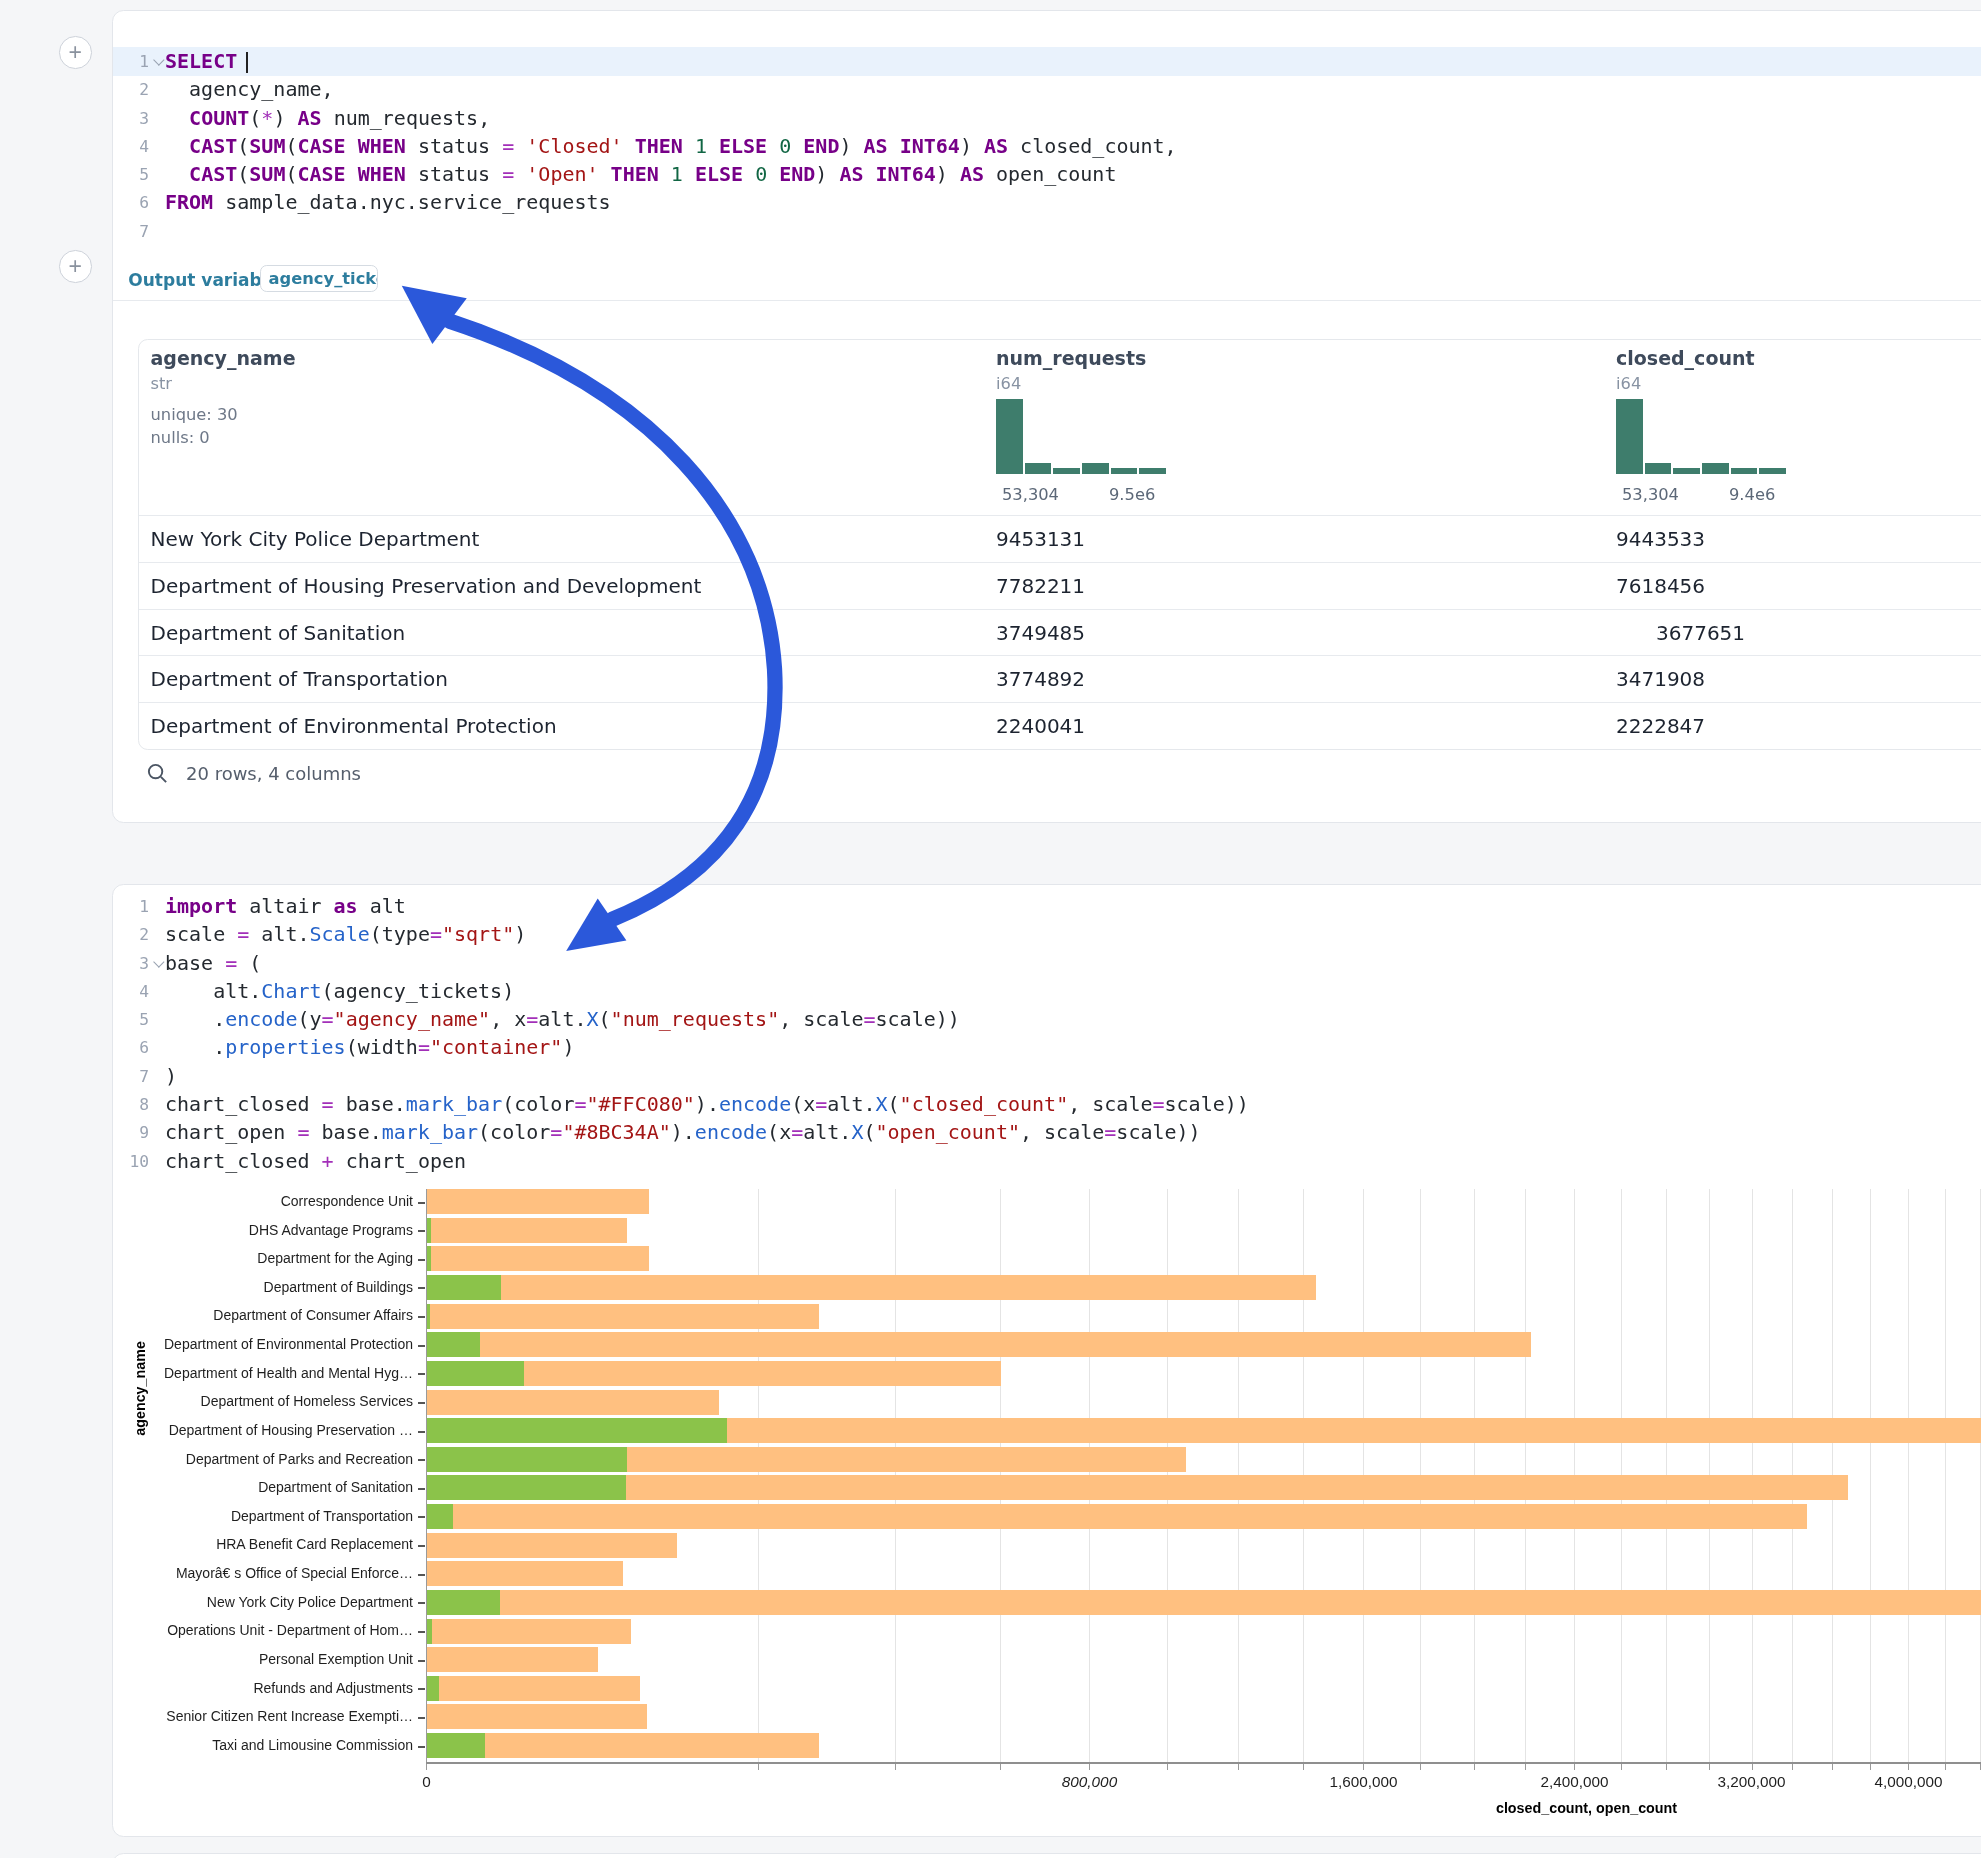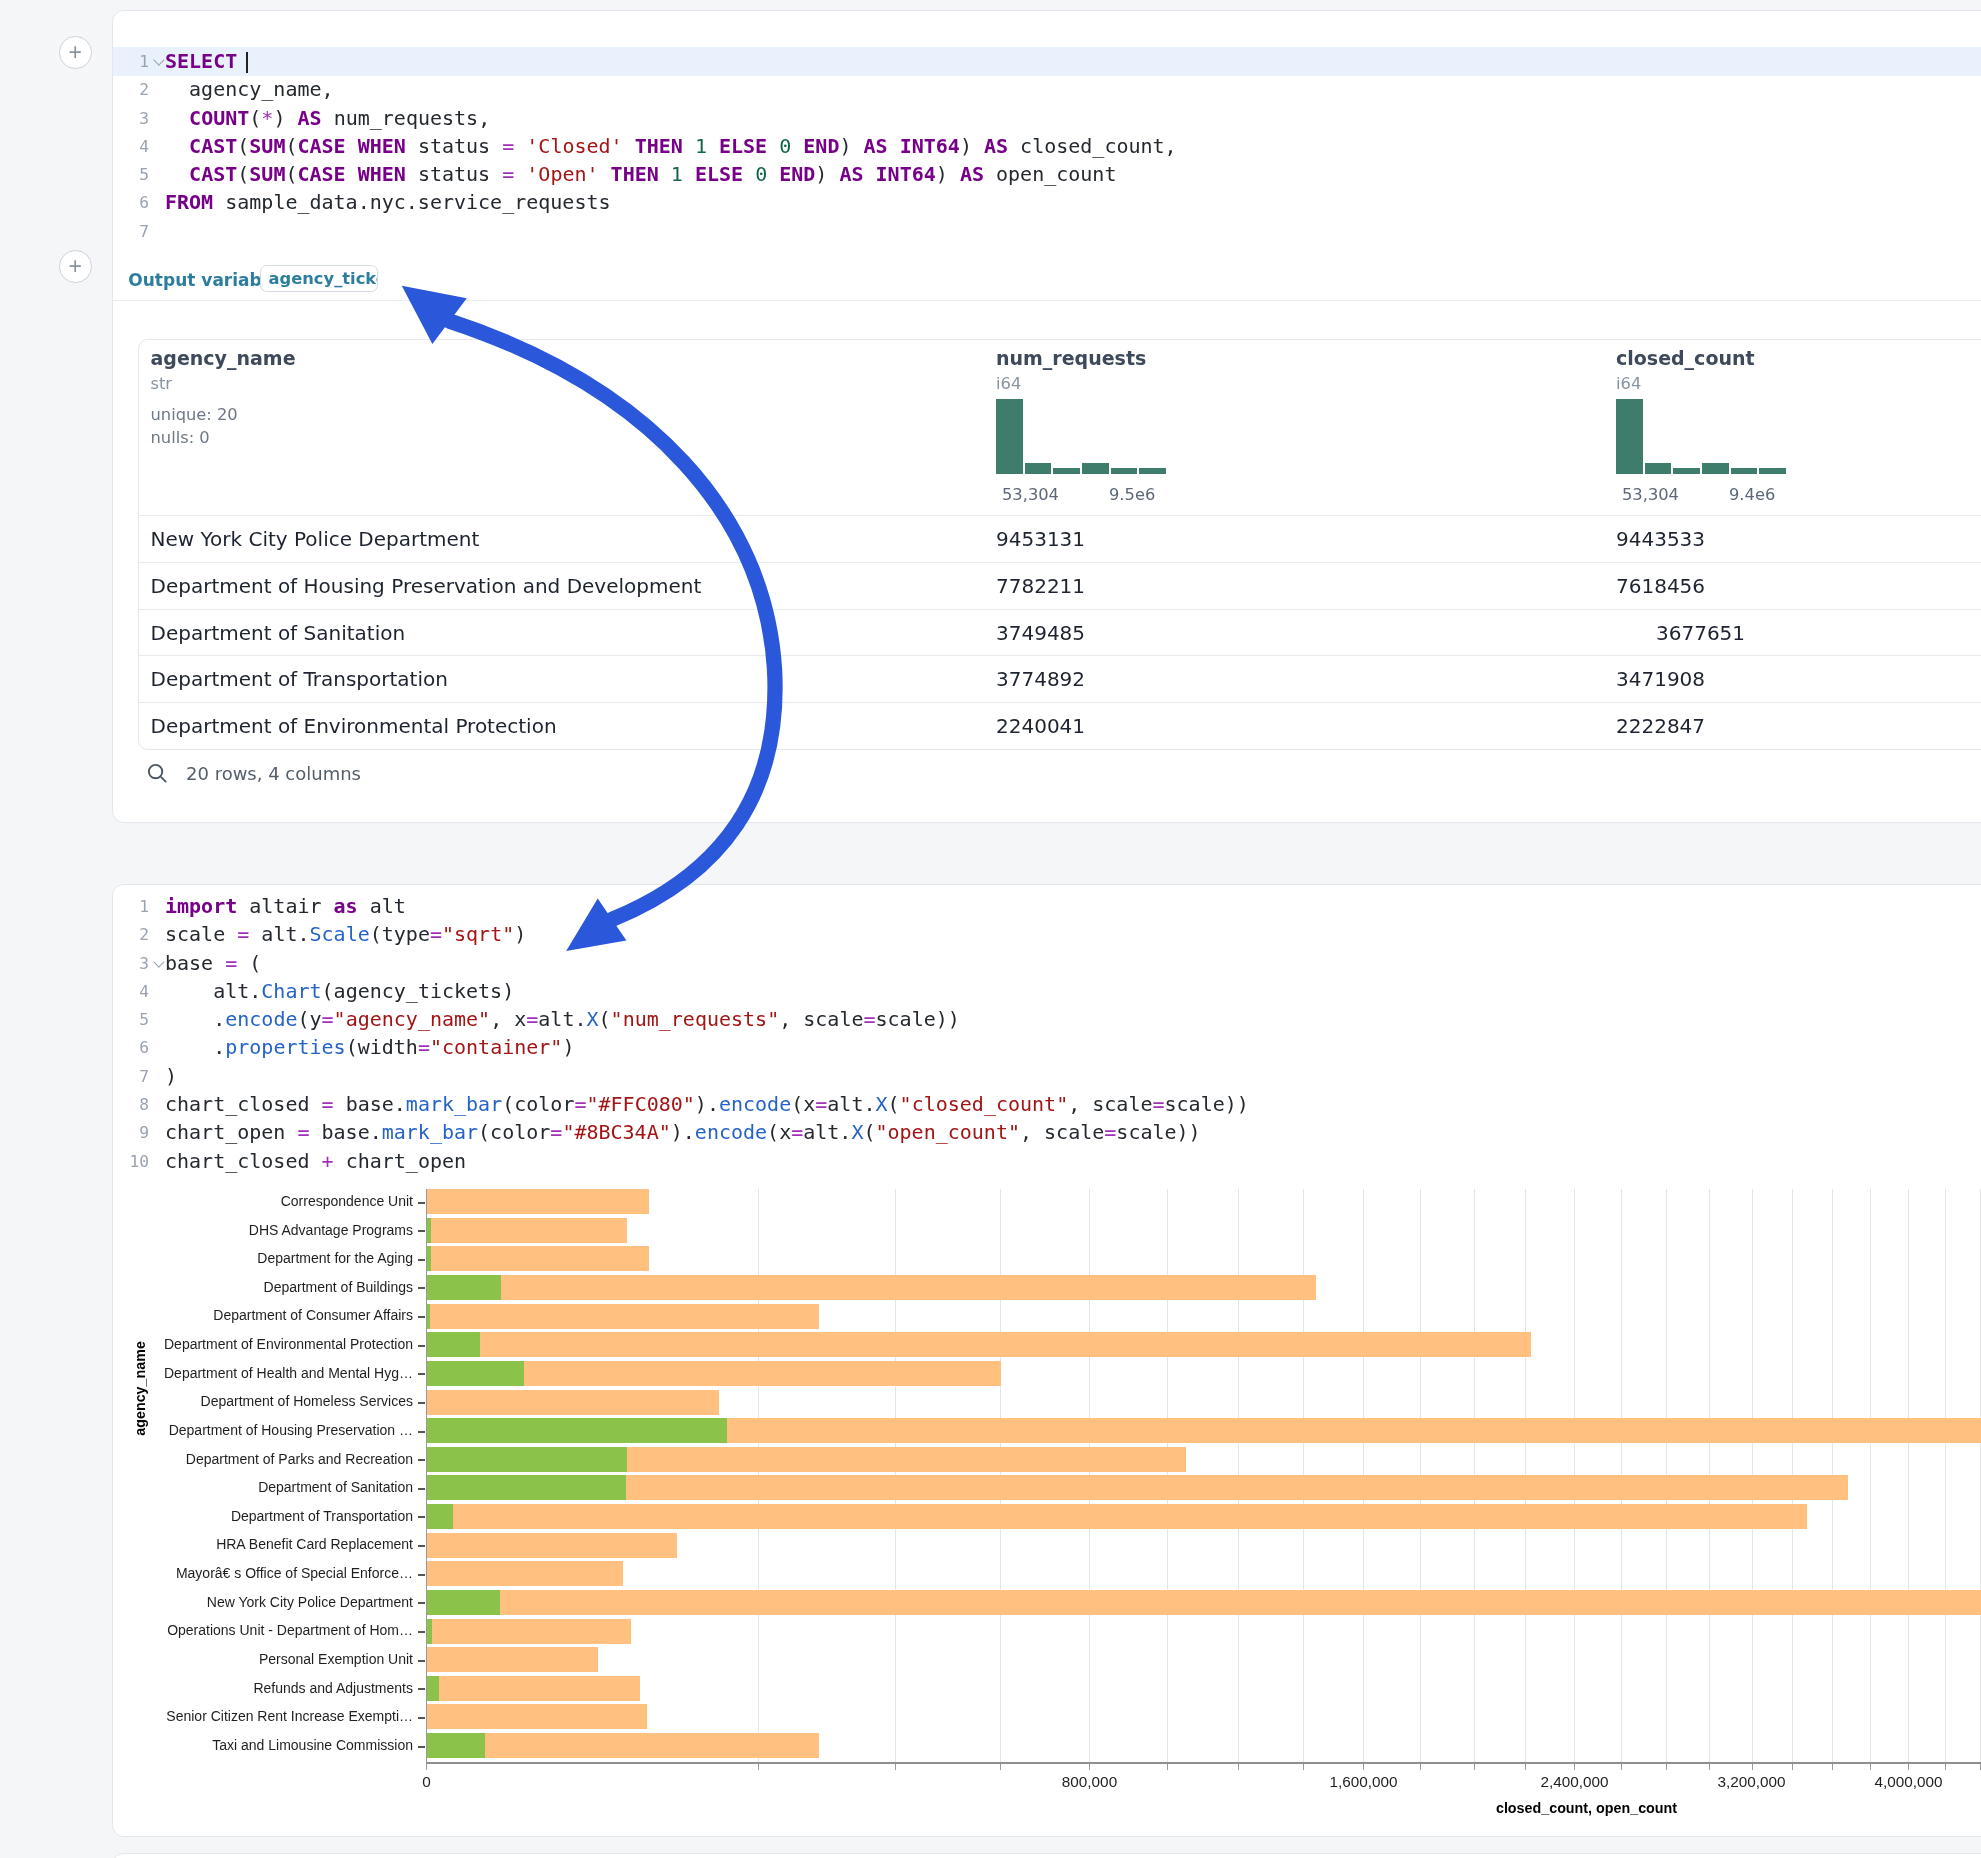--- a/index.html
+++ b/index.html
@@ -88,21 +88,21 @@
       </div>
 
     <div style="position:absolute;left:0;top:250px;right:0;height:39px;border-bottom:1px solid #E7EAEE;">
       <span class="outvar-label" style="left:15.3px;top:9.6px;">Output variable:</span>
       <span class="outvar-pill" style="left:147px;top:4.8px;">agency_tickets</span>
     </div>
 
     <div class="rtable" id="result-table" style="top:328px;height:409px;">
         <div class="th-name" style="left: 11.5px; top: 7.6px;">agency_name</div>
         <div class="th-dtype" style="left: 11.5px; top: 34px;">str</div>
-        <div class="th-meta" style="left: 11.5px; top: 65px;">unique: 20</div>
+        <div class="th-meta" style="left: 11.5px; top: 65px;">unique: 30</div>
         <div class="th-meta" style="left: 11.5px; top: 88px;">nulls: 0</div>
         <div class="th-name" style="left: 857px; top: 7.6px;">num_requests</div>
         <div class="th-dtype" style="left: 857px; top: 34px;">i64</div>
         <div class="hist" style="left: 857px; top: 59px;">
           <div style="height: 100%;"></div>
           <div style="height: 14.3%;"></div>
           <div style="height: 7.1%;"></div>
           <div style="height: 14.3%;"></div>
           <div style="height: 7.1%;"></div>
           <div style="height: 7.1%;"></div>
@@ -323,21 +323,21 @@
       <div class="ytick" style="left: 418px; top: 1717px;"></div>
       <div class="bar" style="left: 427px; top: 1704px; width: 220px; background: rgb(255, 192, 128);"></div>
       <div class="ylab" style="left: 115px; width: 298px; top: 1737px;">Taxi and Limousine Commission</div>
       <div class="ytick" style="left: 418px; top: 1746px;"></div>
       <div class="bar" style="left: 427px; top: 1733px; width: 392px; background: rgb(255, 192, 128);"></div>
       <div class="bar" style="left: 427px; top: 1733px; width: 58px; background: rgb(139, 195, 74);"></div>
       <div style="position: absolute; height: 1.9px; background: rgb(143, 143, 143); left: 426px; top: 1762px; width: 1555px;"></div>
       <div class="xtickminor" style="left: 426px; top: 1764px;"></div>
       <div class="xticklab" style="left: 369px; top: 1773px;">0</div>
       <div class="xtickminor" style="left: 1089px; top: 1764px;"></div>
-      <div class="xticklab" style="left: 1032px; top: 1773px;">800,000</div>
+      <div class="xticklab" style="left: 1032px; top: 1773px; font-style: italic;">800,000</div>
       <div class="xtickminor" style="left: 1363px; top: 1764px;"></div>
       <div class="xticklab" style="left: 1306px; top: 1773px;">1,600,000</div>
       <div class="xtickminor" style="left: 1574px; top: 1764px;"></div>
       <div class="xticklab" style="left: 1517px; top: 1773px;">2,400,000</div>
       <div class="xtickminor" style="left: 1752px; top: 1764px;"></div>
       <div class="xticklab" style="left: 1694px; top: 1773px;">3,200,000</div>
       <div class="xtickminor" style="left: 1908px; top: 1764px;"></div>
       <div class="xticklab" style="left: 1851px; top: 1773px;">4,000,000</div>
       <div class="axis-title" style="left: 1472px; top: 1800px; width: 229px; text-align: center;">closed_count, open_count</div>
       <div class="axis-title" style="left: 140px; top: 1475px; transform: rotate(-90deg) translateX(50%); transform-origin: left center;">agency_name</div>

